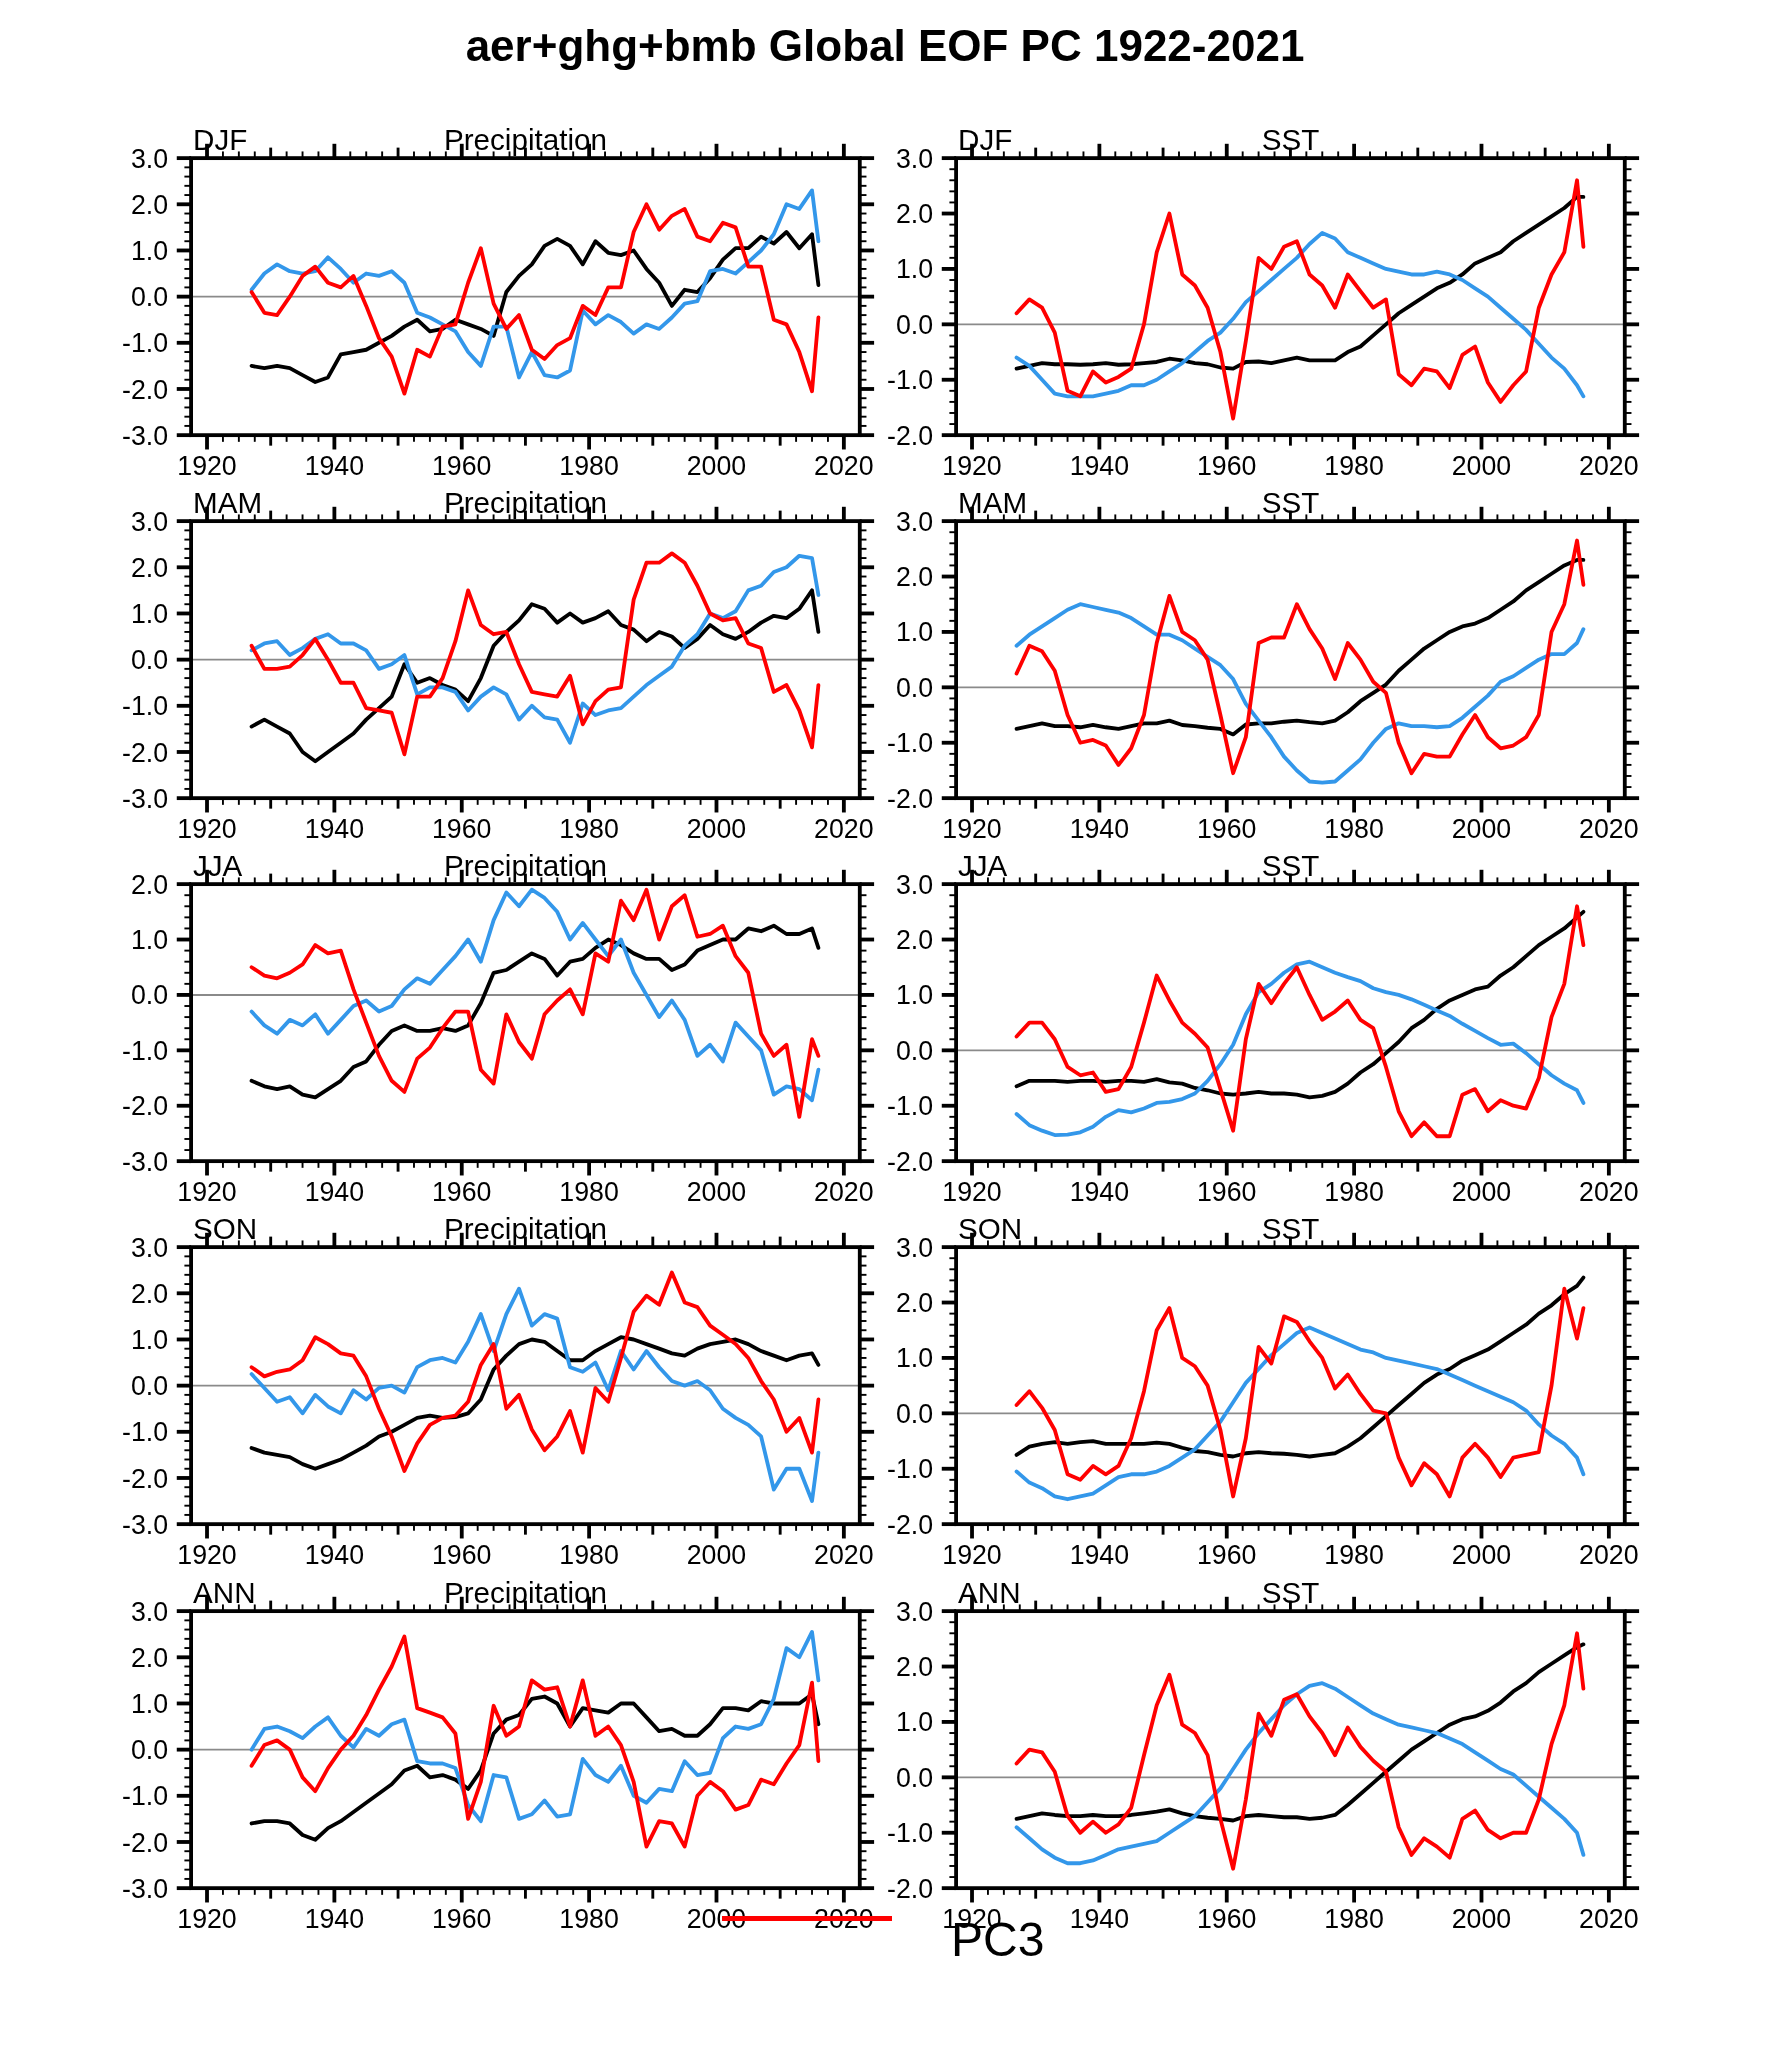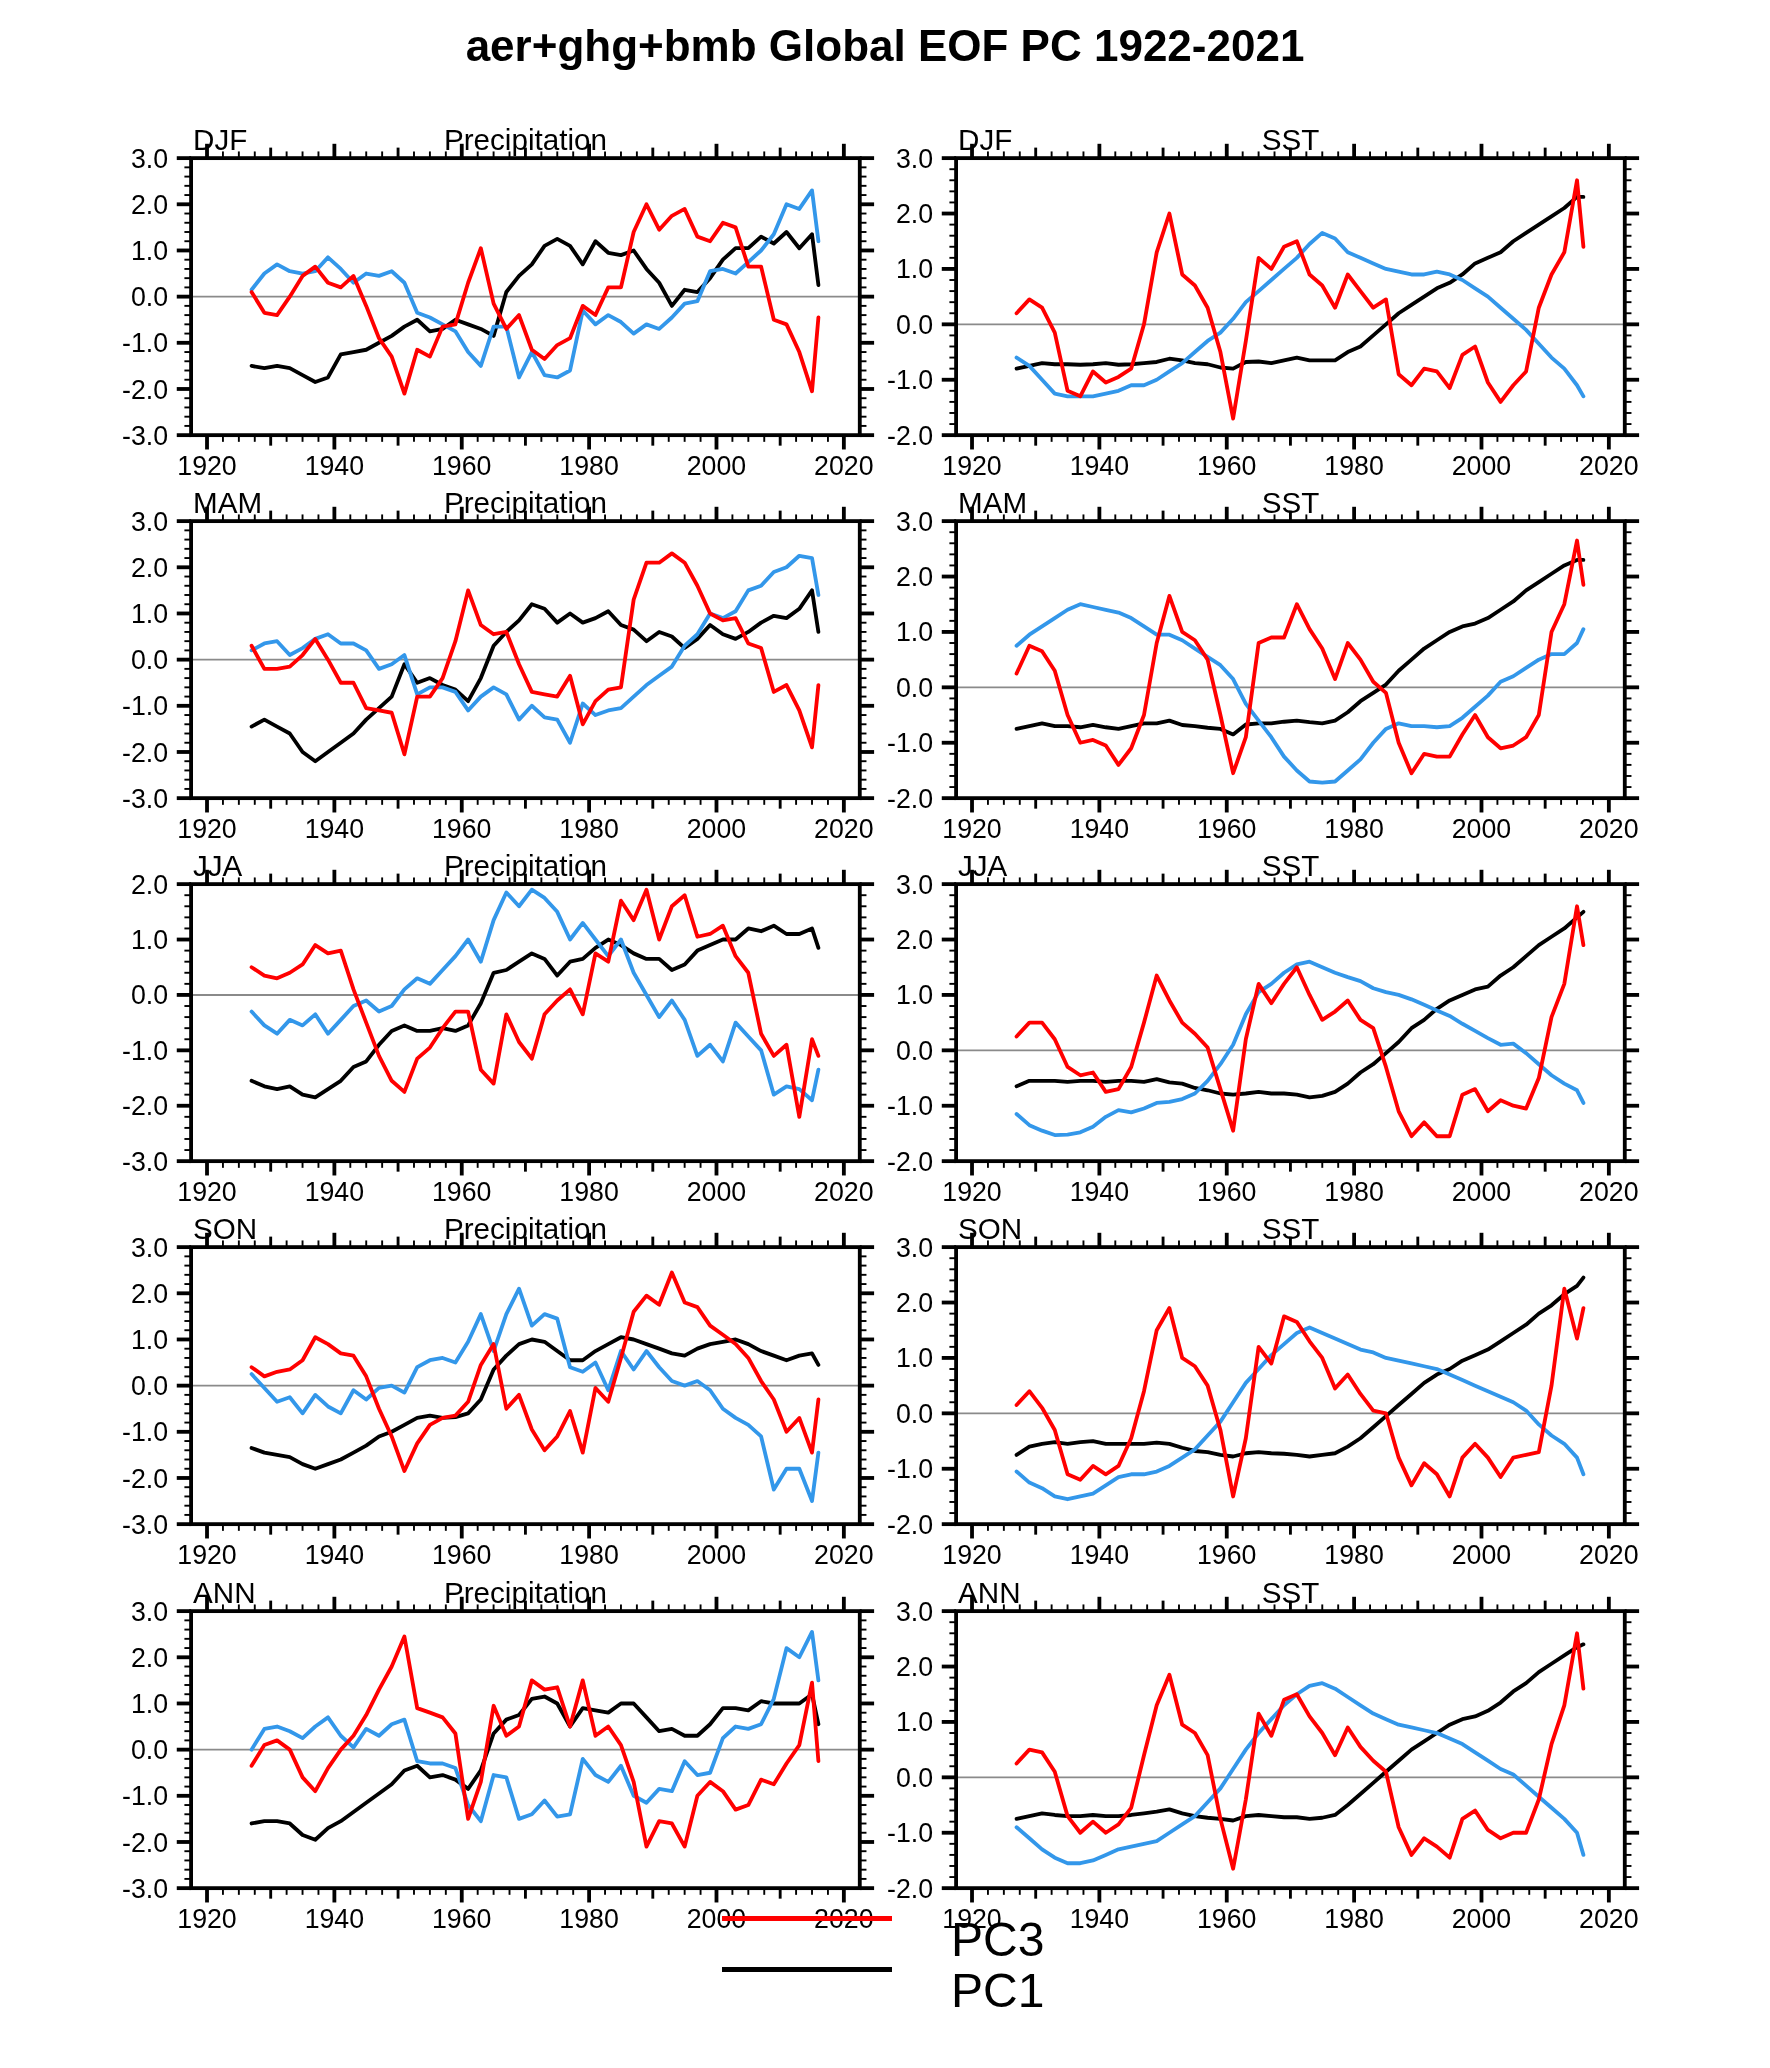--- a/index.html
+++ b/index.html
@@ -1655,19 +1655,15 @@
           <text x="465" y="33" text-anchor="middle" font-size="31" fill="#000">SST</text>
         </svg>
       </div>
     </div>
 
   <div id="legend">
     <div class="legend-item">
       <div class="legend-swatch" style="background: rgb(255, 0, 0);"></div>
       <span class="legend-label">PC3</span>
     </div>
-    <div class="legend-item">
-      <div class="legend-swatch" style="background: rgb(0, 0, 0);"></div>
-      <span class="legend-label">PC1</span>
-    </div>
   </div>
 </div>
 
 
 </body></html>

